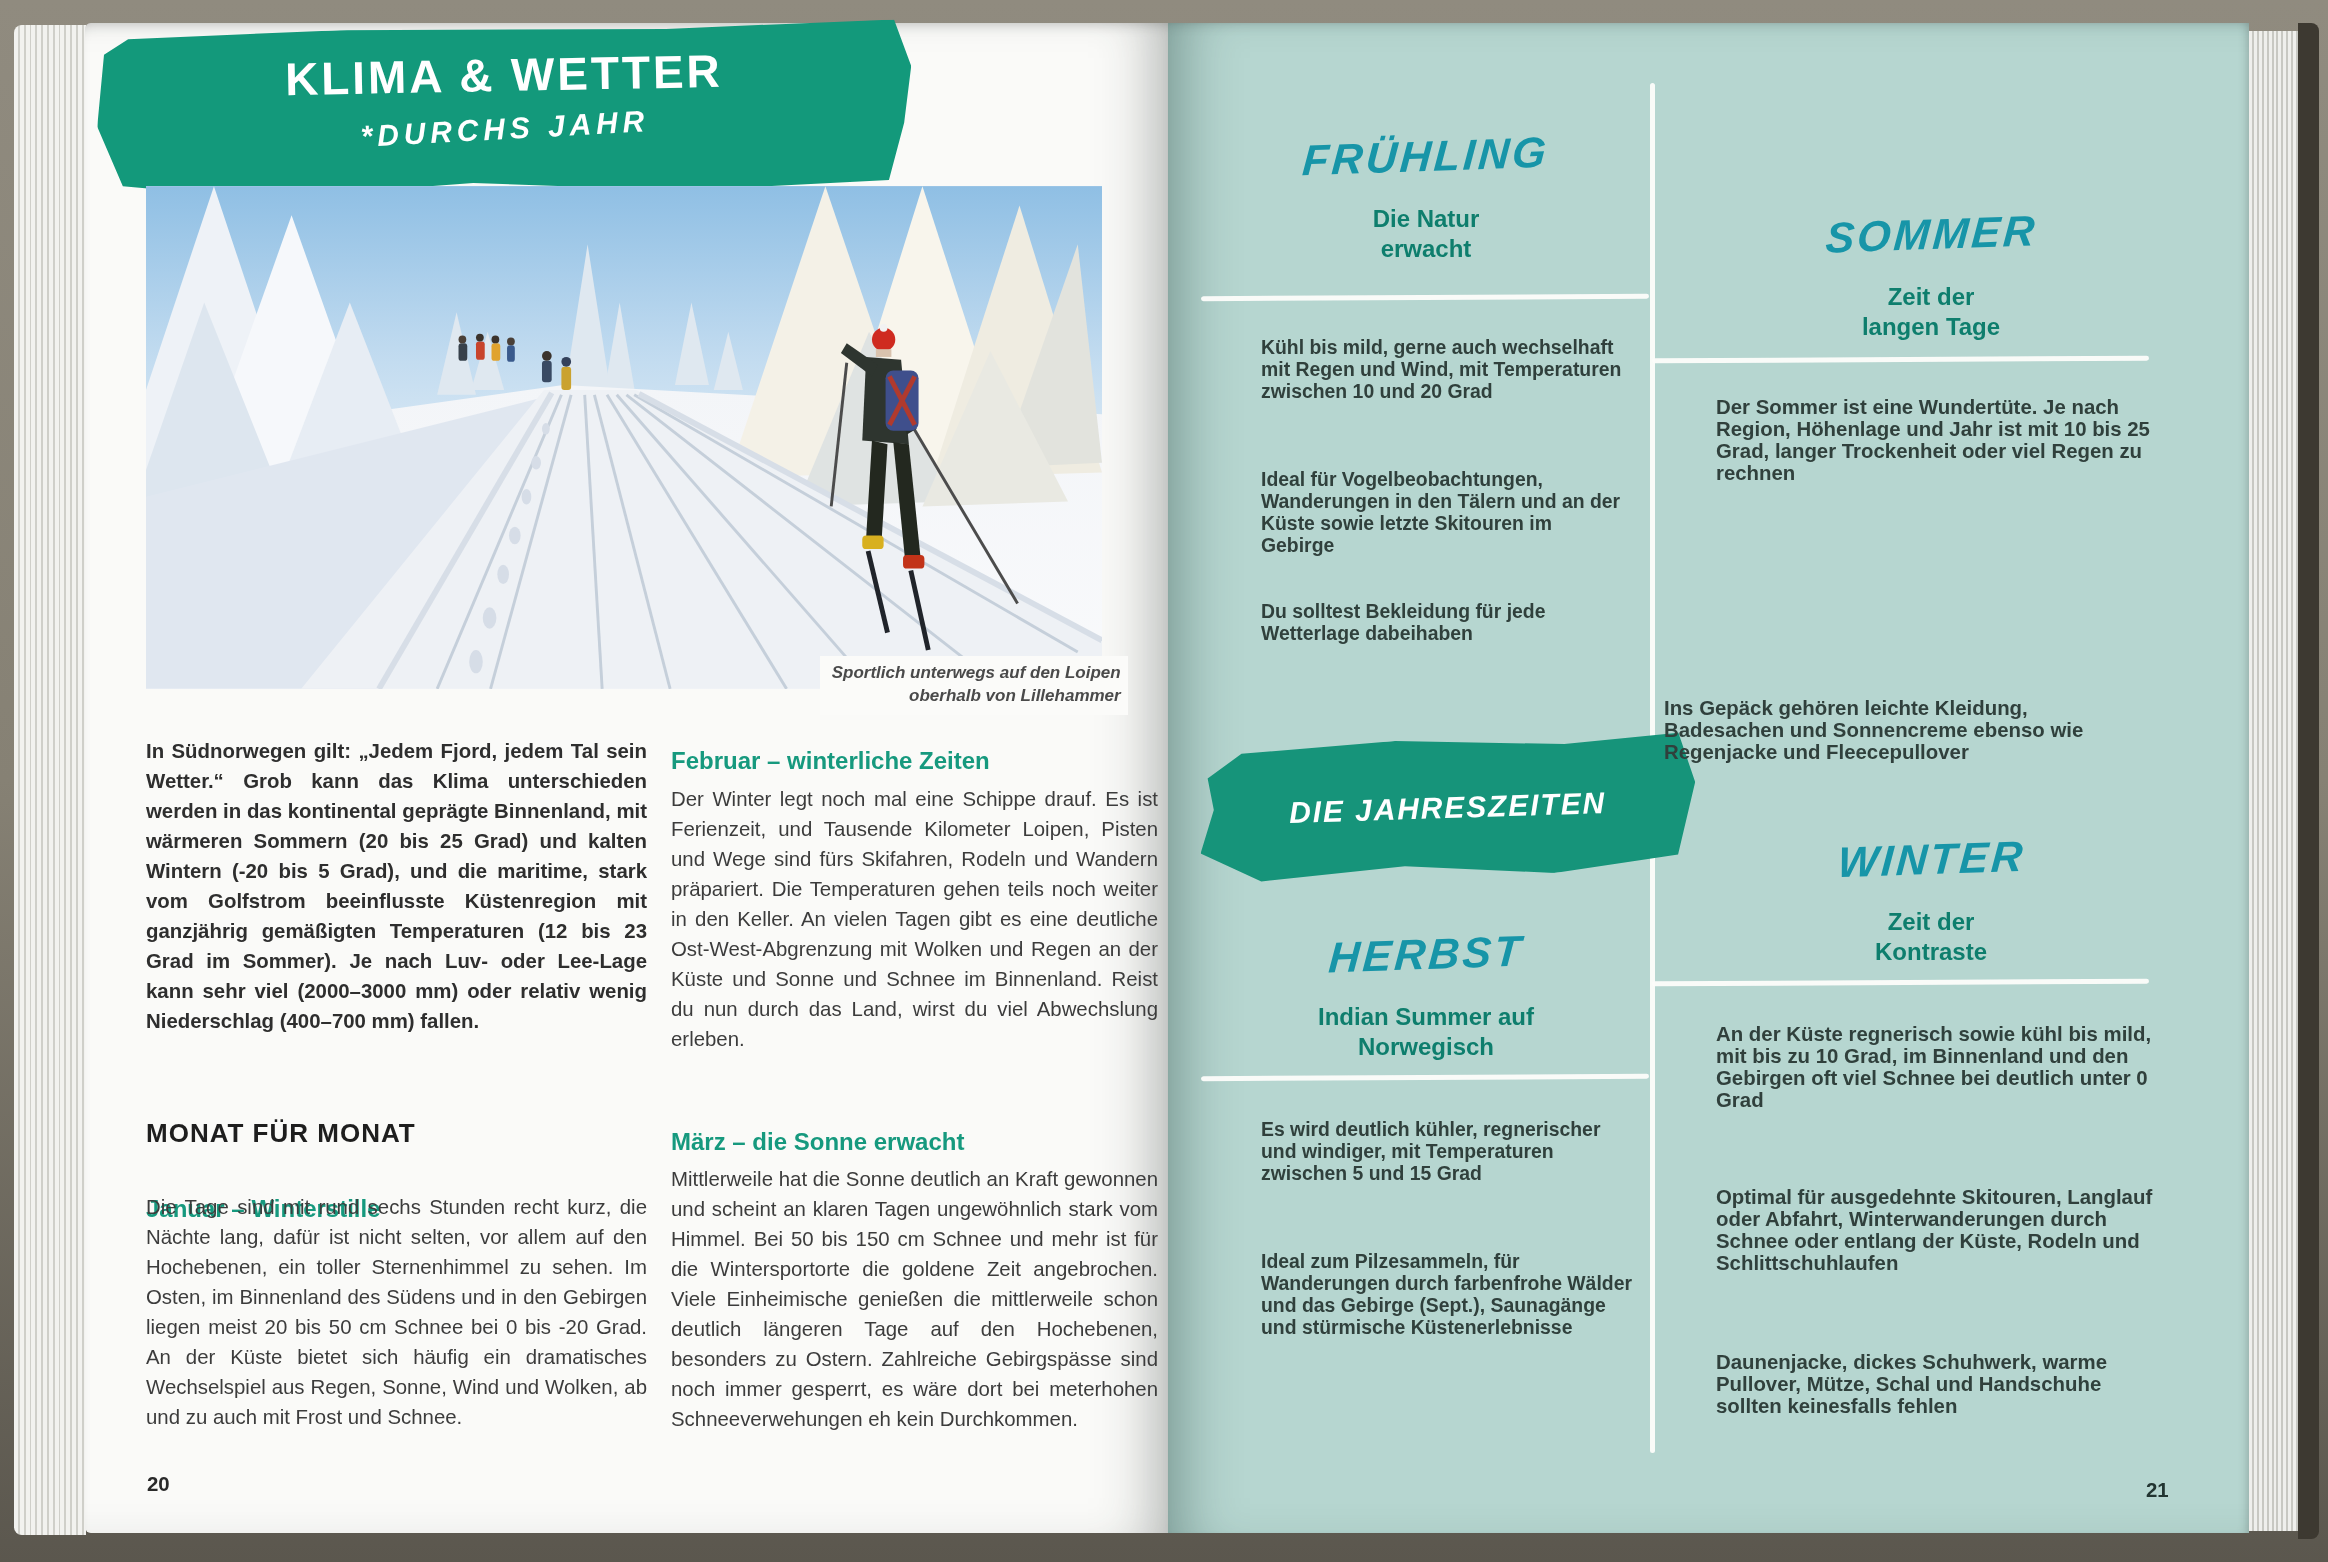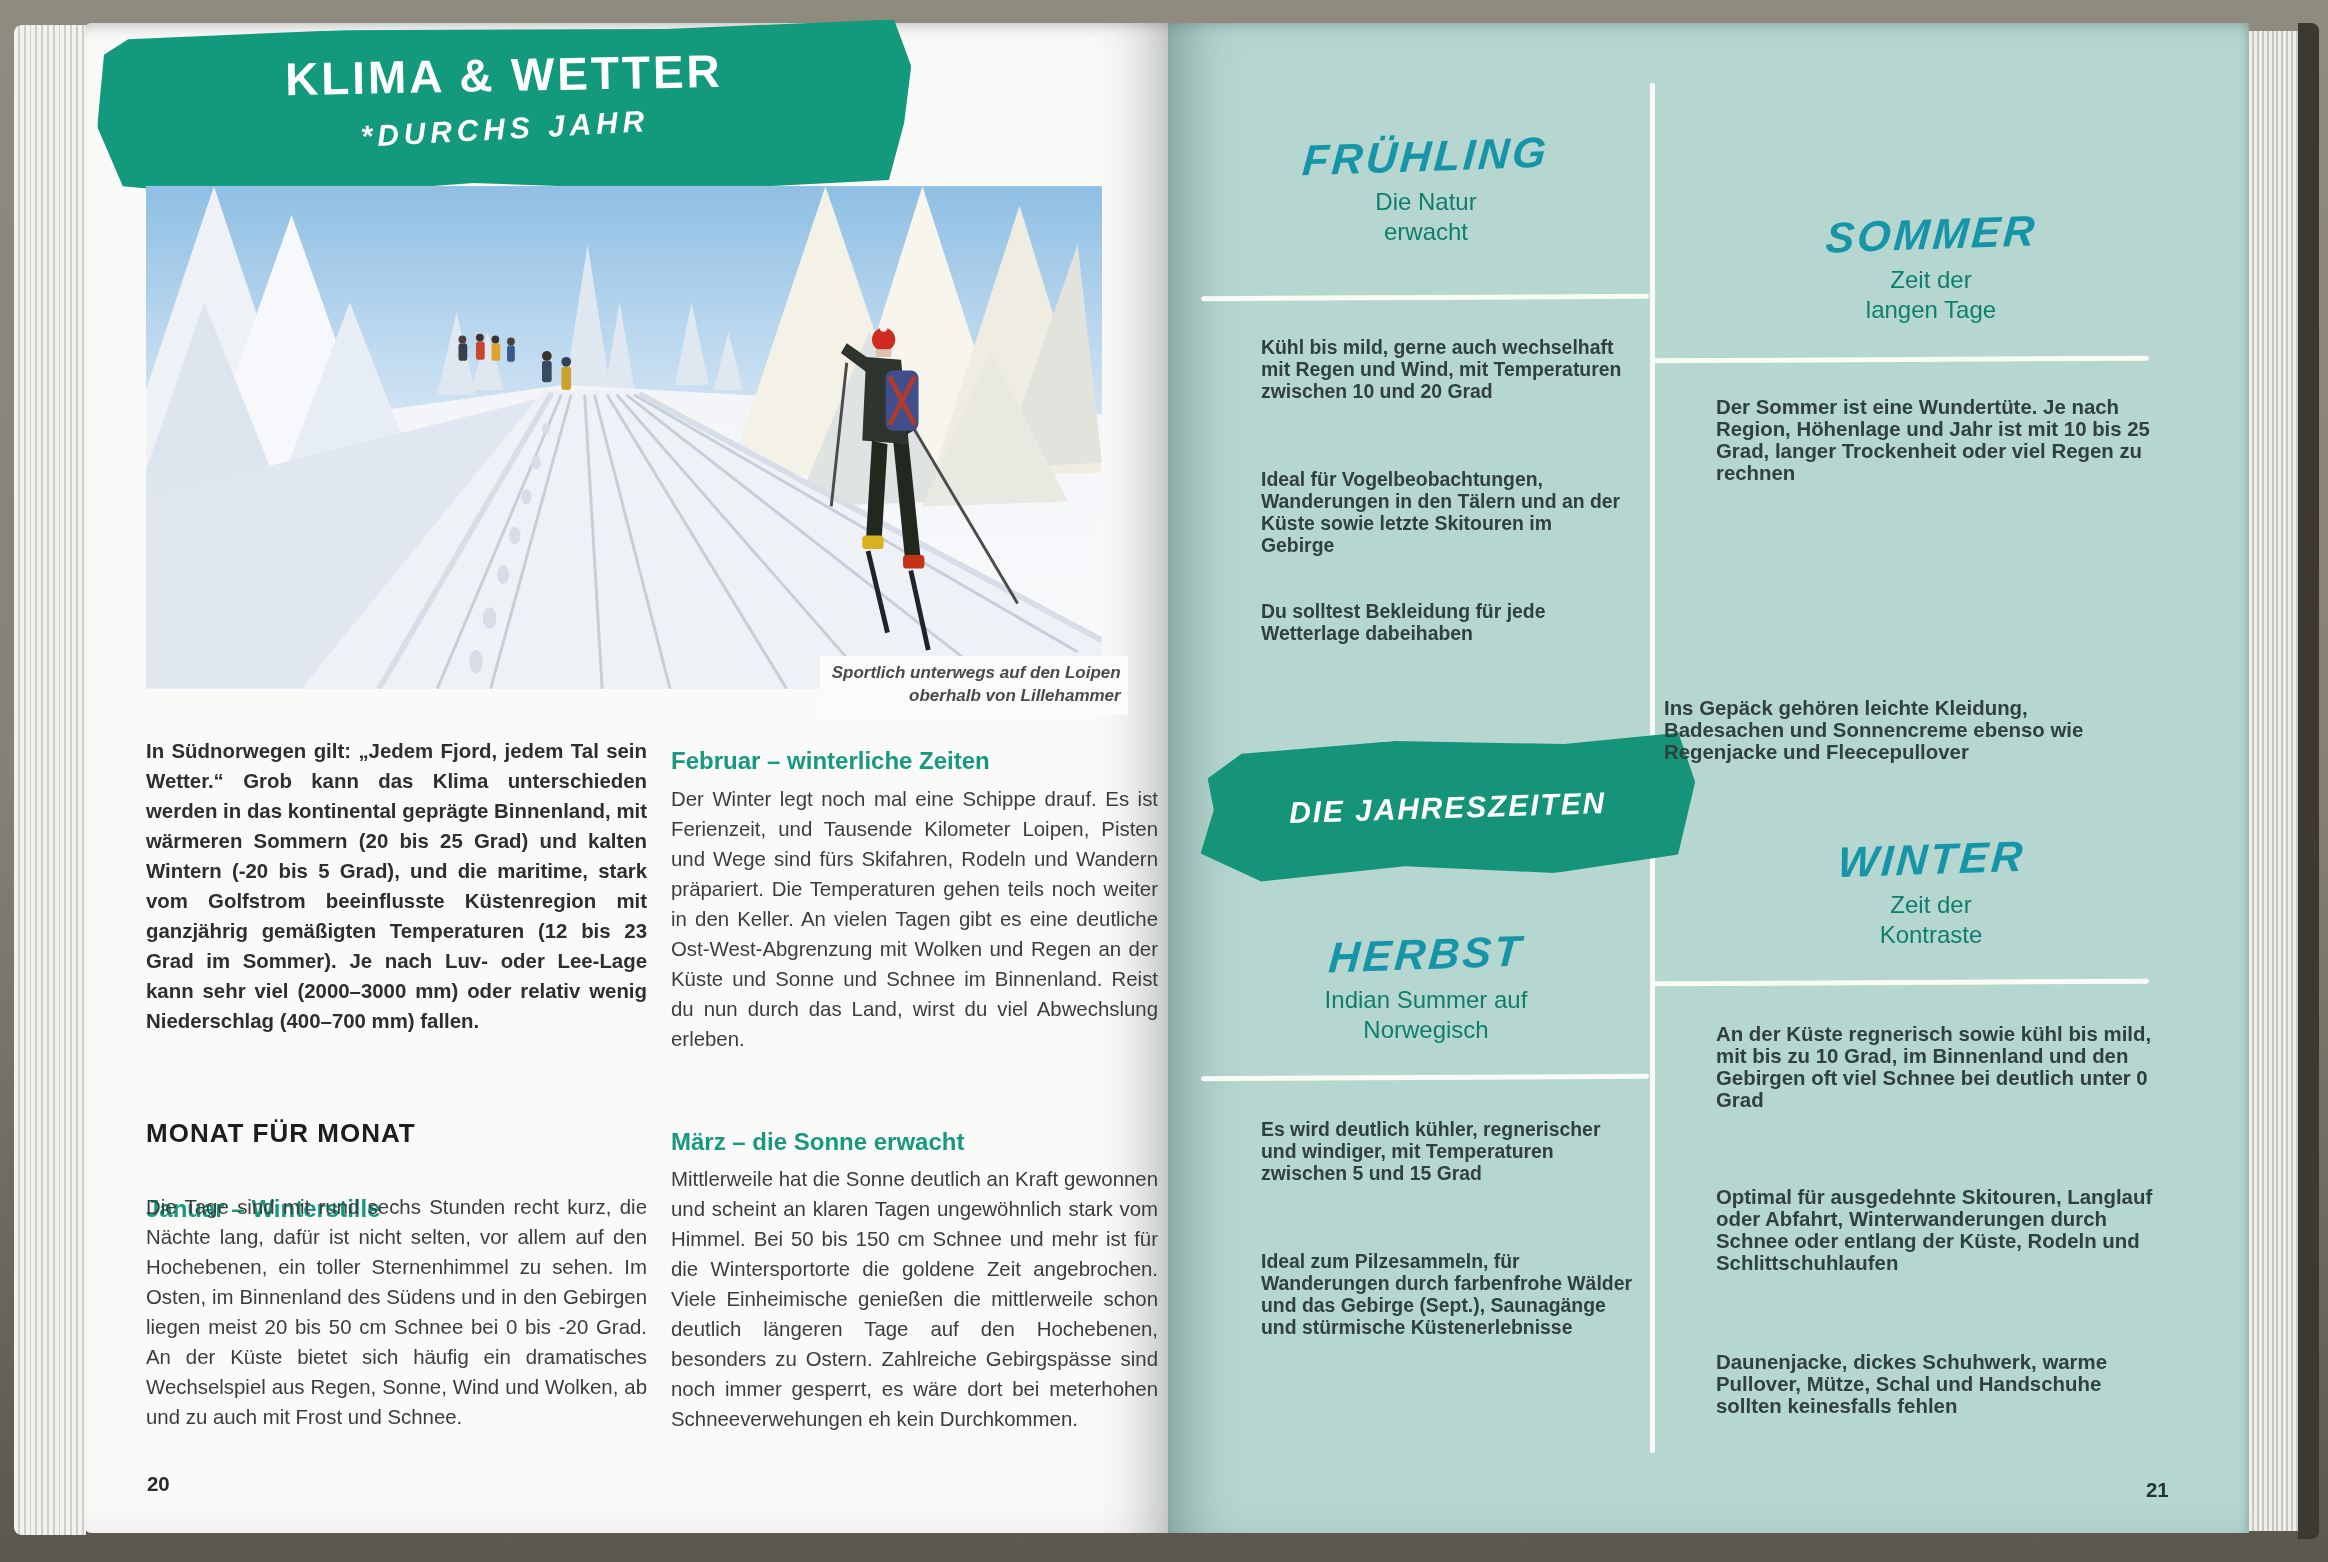--- a/index.html
+++ b/index.html
@@ -36,21 +36,21 @@
   .monat-h{font-size:26px;font-weight:700;color:#1e1e1e;letter-spacing:1px;}
   .teal-h{font-size:24px;font-weight:700;color:#16997e;}
   .pagenum{font-size:20.4px;font-weight:700;color:#2a2a2a;}
 
   
   .divider-h{height:4.9px;background:#fcfcfa;border-radius:2.9px;opacity:.96;}
   .divider-v{width:4.9px;background:#fcfcfa;border-radius:2.9px;opacity:.96;}
   .season-head{text-align:center;}
   .season-title{display:inline-block;font-size:43px;font-weight:700;font-style:italic;
     letter-spacing:2.9px;color:#1795a8;transform:skewX(-6deg) rotate(-2deg);}
-  .season-sub{margin-top:6px;font-size:24px;line-height:30px;font-weight:400;color:#0e7e6d;white-space:pre-line;}
+  .season-sub{margin-top:23px;font-size:24px;line-height:30px;font-weight:700;color:#0e7e6d;white-space:pre-line;}
   .mint-p{font-size:20.4px;line-height:22px;font-weight:700;color:#30403c;}
   .mint-p.narrow{font-size:19.4px;}
   .banner-jahres{left:1199px;top:739px;width:497px;height:138px;background:#16947a;
     transform:rotate(-2.2deg);display:flex;align-items:center;justify-content:center;
     clip-path:polygon(2% 22%,9% 5%,40% 0%,74% 7%,97% 2%,100% 38%,96% 90%,71% 100%,41% 91%,12% 98%,0% 76%,3% 45%);}
   .banner-jahres span{color:#fff;font-size:30px;font-weight:700;font-style:italic;letter-spacing:1.9px;transform:rotate(.4deg);}
   .pagenum-mint{font-size:20.4px;font-weight:700;color:#223531;}
 </style>
 </head>
 <body>

